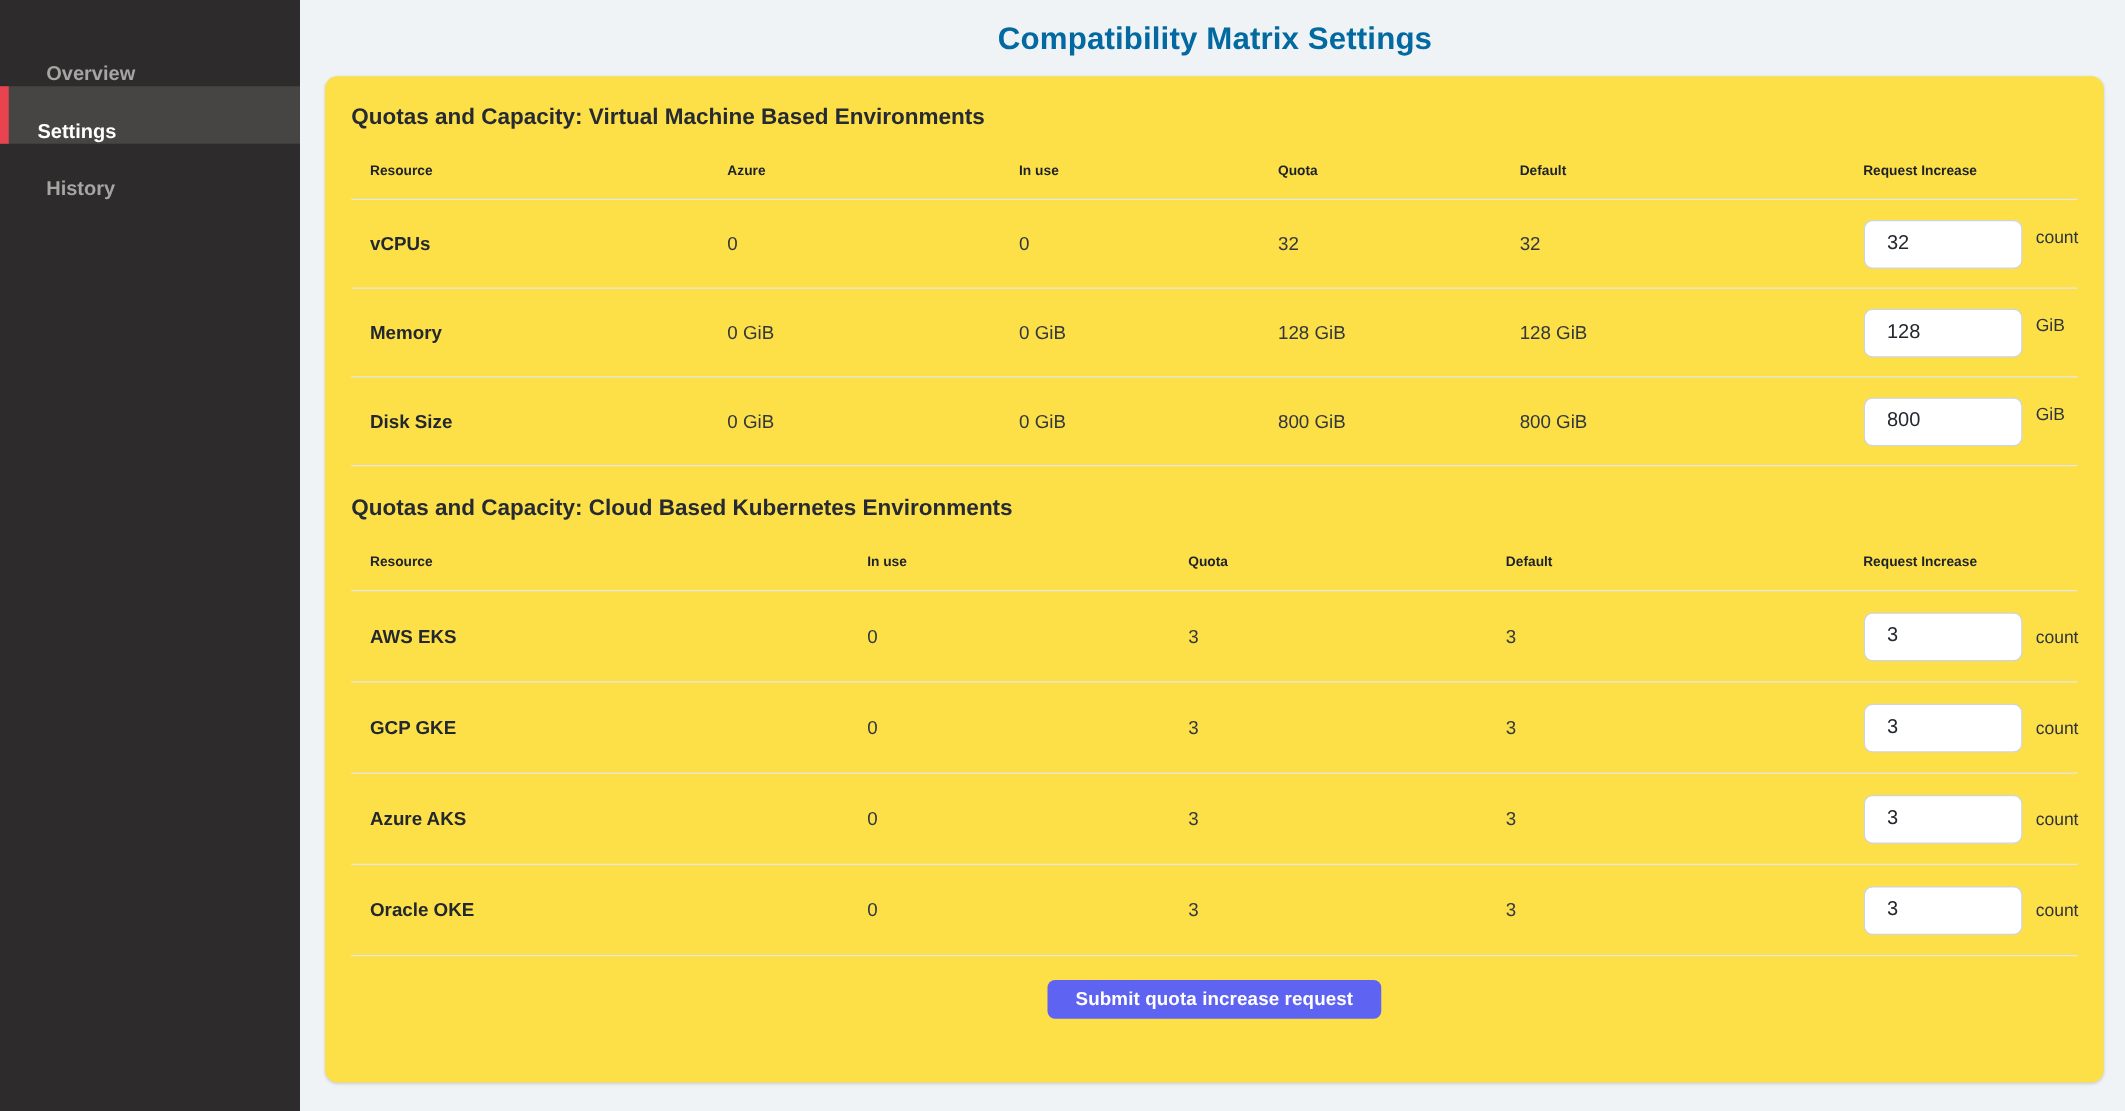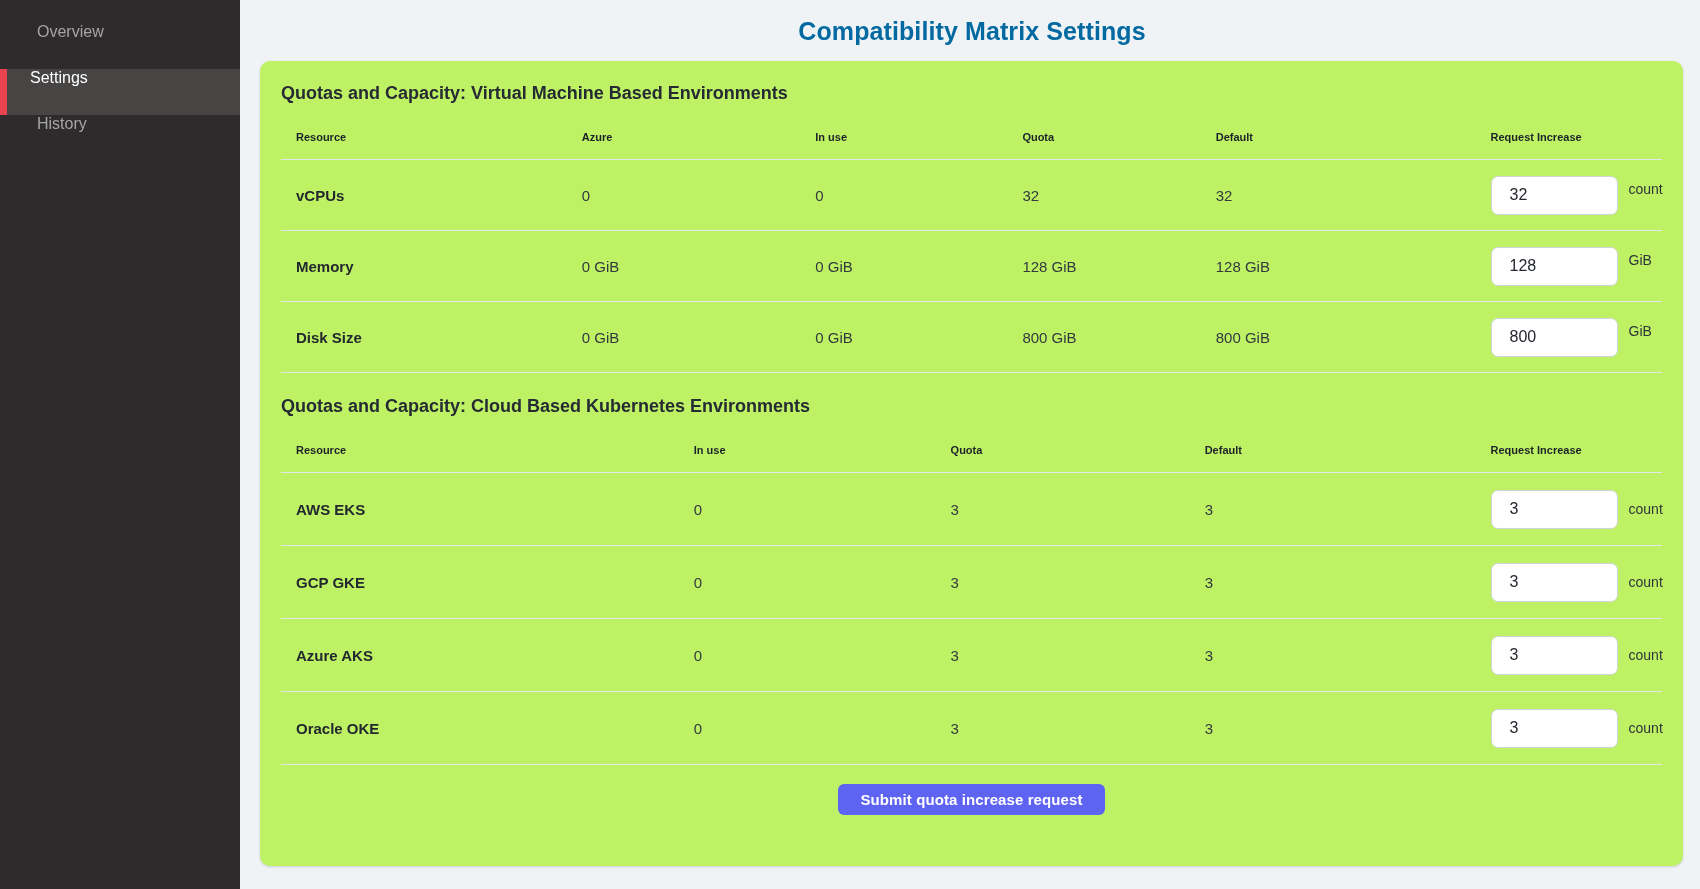--- a/index.html
+++ b/index.html
@@ -15,47 +15,48 @@
   .sidebar {
     width: 240px;
     min-width: 240px;
     height: 889px;
     background: #2d2b2b;
     padding-top: 23px;
   }
   .nav-item {
     height: 46px;
     display: flex;
-    align-items: flex-start;
+    align-items: flex-end;
     padding-left: 30px;
     font-size: 16px;
     color: #a7a4a4;
     cursor: pointer;
     border-left: 7px solid transparent;
     margin-left: -0px;
+    font-weight: bold;
   }
   .nav-item.active {
     background: #474444;
     color: #ffffff;
     border-left-color: #e8434e;
     padding-left: 23px;
   }
 
   
   .main { flex: 1; padding: 0 17px 0 20px; }
   .page-title {
     font-size: 25px;
     font-weight: 700;
     color: #0369a1;
     margin: 17px 0 15px 1px;
     letter-spacing: .1px;
     text-align: center;
   }
   .card {
-    background: #bef264;
+    background: #fde047;
     border-radius: 10px;
     box-shadow: 0 1px 3px rgba(16,24,40,.10), 0 1px 2px rgba(16,24,40,.06);
     padding: 16px 21px 0 21px;
     min-height: 805px;
   }
 
   .section-head { display: flex; align-items: baseline; gap: 10px; margin: 6px 0 10px 0; }
   .section-head.second { margin-top: 23px; }
   .section-title { font-size: 18px; font-weight: 700; color: #252a33; }
   .section-note { font-size: 14px; color: #6f7680; font-weight: 400; }

